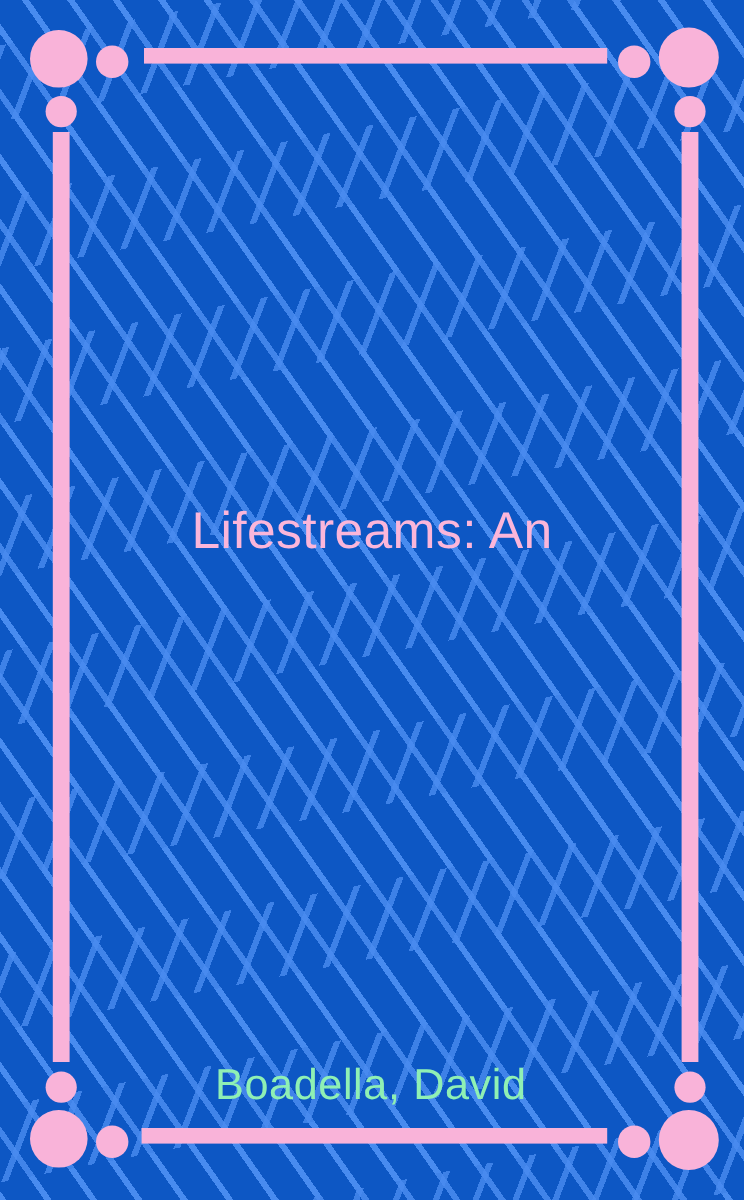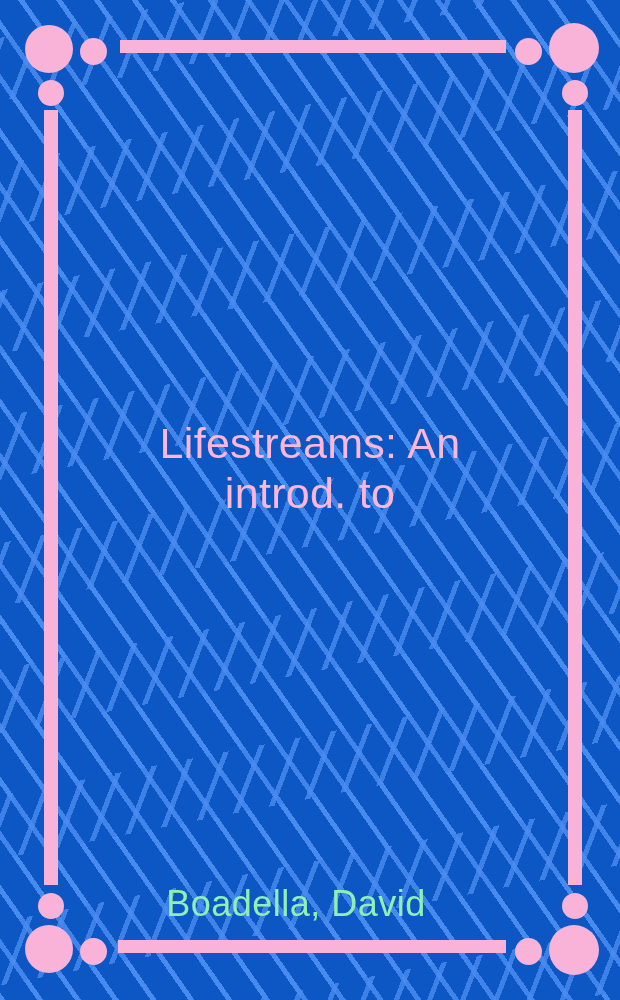--- a/index.html
+++ b/index.html
@@ -130,21 +130,21 @@
   .title-line {
     color: #fbb6da;
     font-size: 43px;
     line-height: 50px;
     font-weight: 400;
     letter-spacing: 0.3px;
     white-space: nowrap;
   }
   .author-block {
     position: absolute;
-    left: 56px;
+    left: 69px;
     top: 883px;
     width: 480px;
     text-align: center;
   }
   .author-name {
     color: #8ff0b4;
     font-size: 36px;
     line-height: 42px;
     font-weight: 400;
     letter-spacing: 0.5px;
@@ -176,20 +176,19 @@
   <div class="deco circle c-bl-small"></div>
   <div class="deco circle c-bl-big"></div>
   <div class="deco circle c-bl-med"></div>
 
   <div class="deco circle c-br-small"></div>
   <div class="deco circle c-br-big"></div>
   <div class="deco circle c-br-med"></div>
 
   <div class="title-block">
     <div class="title-line">Lifestreams: An</div>
-    <div class="title-line">introd. to</div>
   </div>
 
   <div class="author-block">
     <div class="author-name">Boadella, David</div>
   </div>
 
 </div>
 
 </body></html>

